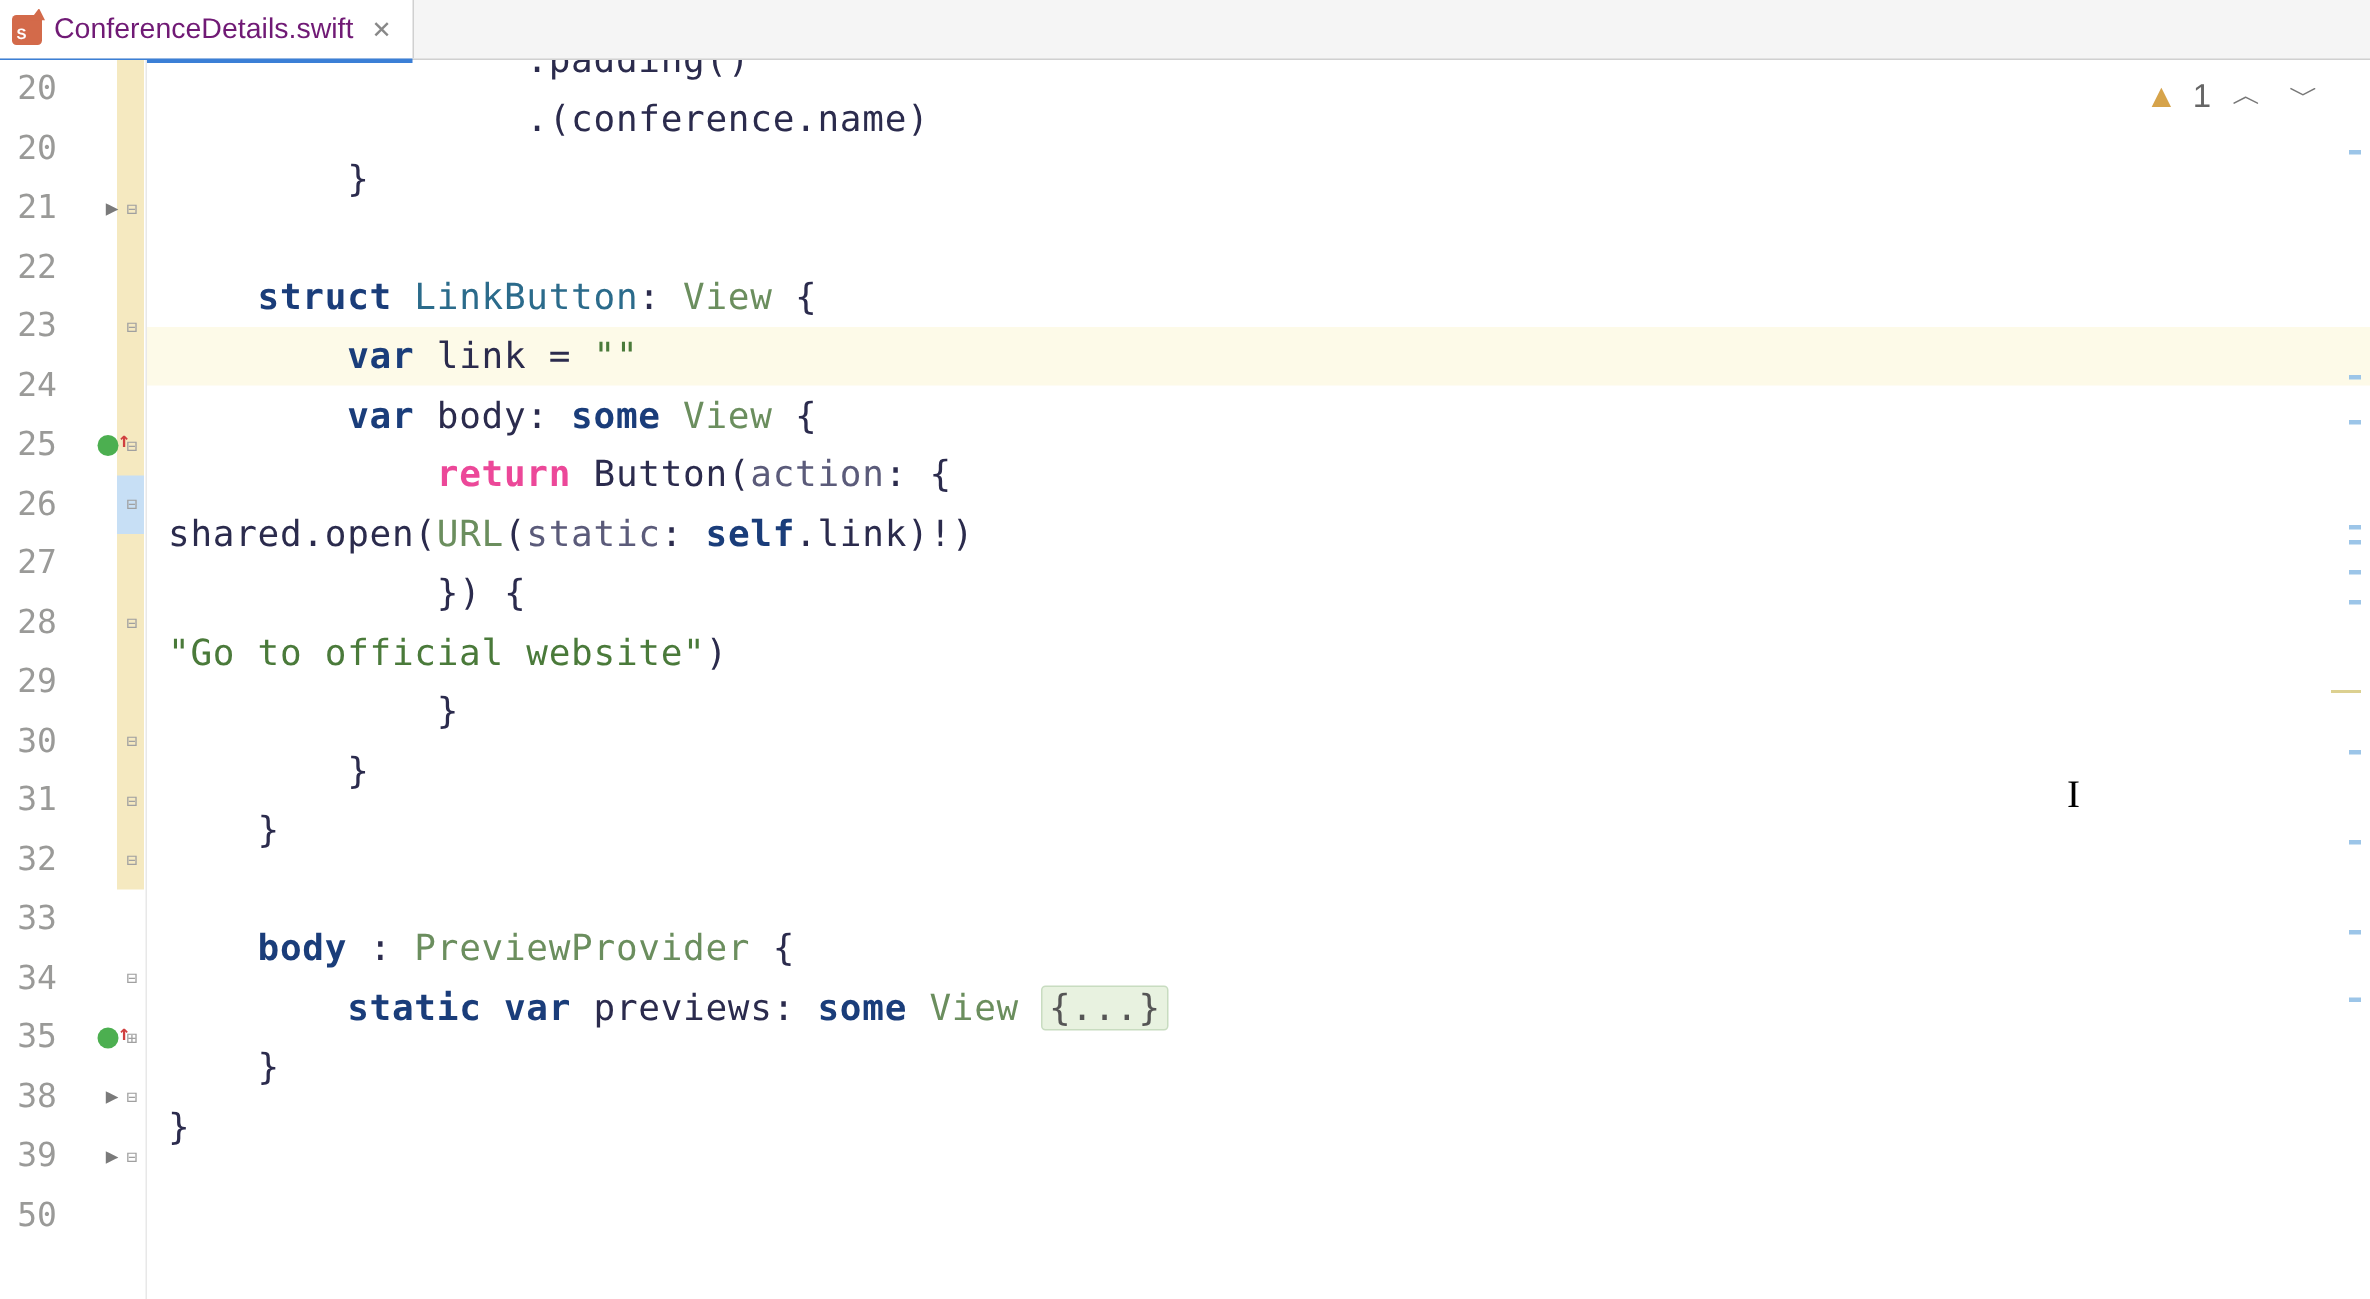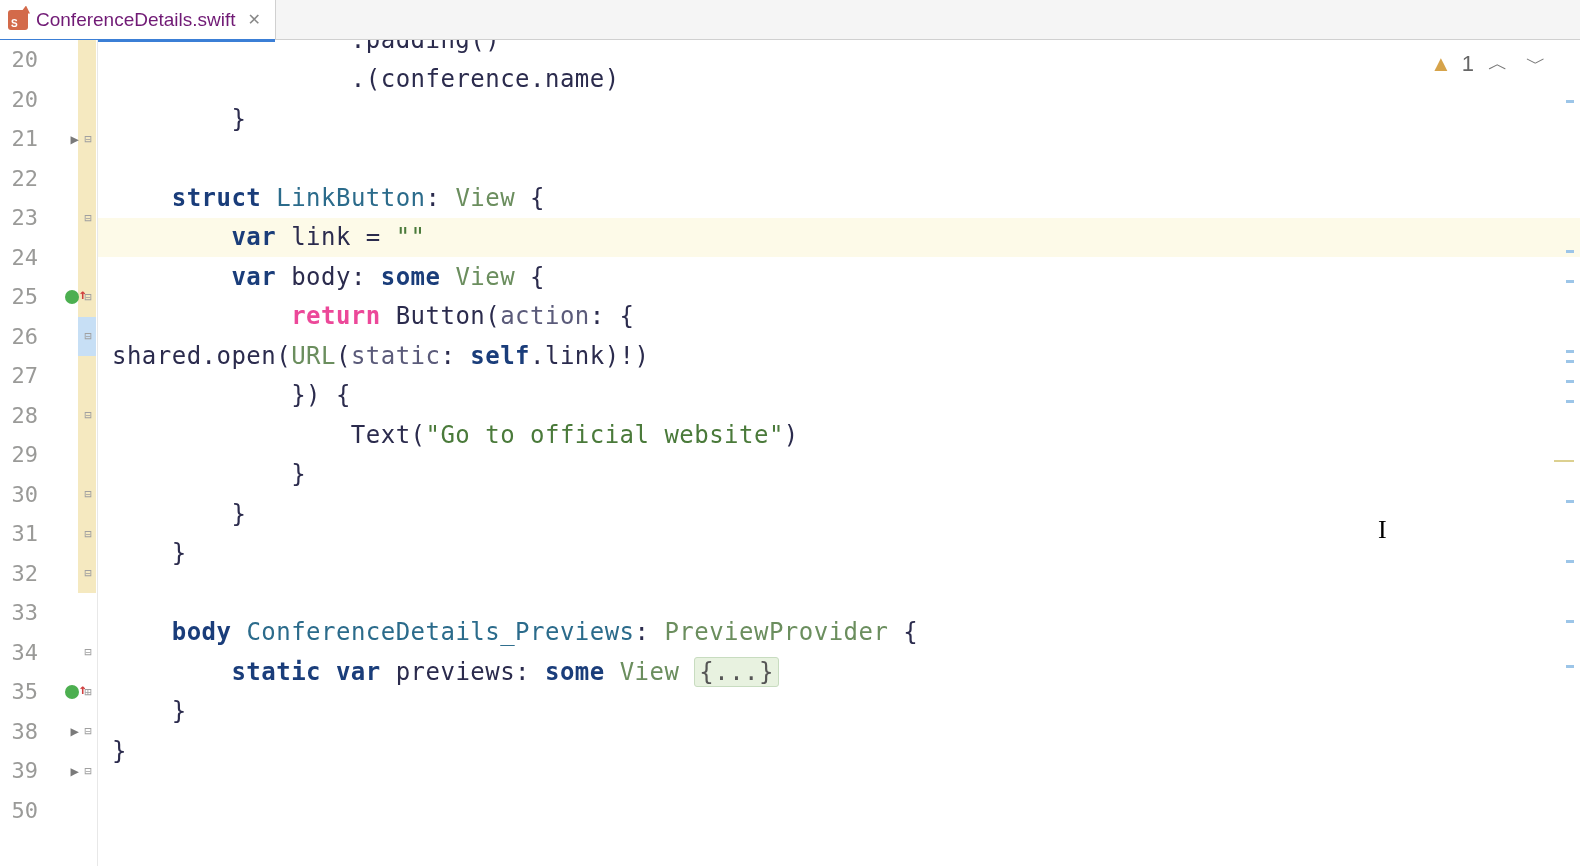--- a/index.html
+++ b/index.html
@@ -375,26 +375,26 @@
         <div class="code-line" style="margin-top: -20px;"><span class="plain">                .</span><span class="plain">padding</span><span class="plain">()</span></div>
         <div class="code-line"><span class="plain">                .</span><span class="plain">(</span><span class="plain">conference</span><span class="plain">.</span><span class="plain">name</span><span class="plain">)</span></div>
         <div class="code-line"><span class="plain">        }</span></div>
         <div class="code-line"></div>
         <div class="code-line"><span>    </span><span class="kw">struct </span><span class="type">LinkButton</span><span class="plain">: </span><span class="type2">View</span><span class="plain"> {</span></div>
         <div class="code-line highlight"><span>        </span><span class="kw">var </span><span class="plain">link</span><span class="plain"> = </span><span class="str">""</span></div>
         <div class="code-line"><span>        </span><span class="kw">var </span><span class="plain">body</span><span class="plain">: </span><span class="kw">some </span><span class="type2">View</span><span class="plain"> {</span></div>
         <div class="code-line"><span>            </span><span class="muted">return </span><span class="plain">Button</span><span class="plain">(</span><span class="param">action</span><span class="plain">: {</span></div>
         <div class="code-line"><span class="plain">shared</span><span class="plain">.open(</span><span class="type2">URL</span><span class="plain">(</span><span class="param">static</span><span class="plain">: </span><span class="kw">self</span><span class="plain">.link)!)</span></div>
         <div class="code-line"><span class="plain">            }) {</span></div>
-        <div class="code-line"><span class="plain">                Text(</span><span class="str">"Go to official website"</span><span class="plain">)</span></div>
+        <div class="code-line"><span class="str">"Go to official website"</span><span class="plain">)</span></div>
         <div class="code-line"><span class="plain">            }</span></div>
         <div class="code-line"><span class="plain">        }</span></div>
         <div class="code-line"><span class="plain">    }</span></div>
         <div class="code-line"></div>
-        <div class="code-line"><span>    </span><span class="kw">body </span><span class="type">ConferenceDetails_Previews</span><span class="plain">: </span><span class="type2">PreviewProvider</span><span class="plain"> {</span></div>
+        <div class="code-line"><span>    </span><span class="kw">body </span><span class="plain">: </span><span class="type2">PreviewProvider</span><span class="plain"> {</span></div>
         <div class="code-line"><span>        </span><span class="kw">static var </span><span class="plain">previews</span><span class="plain">: </span><span class="kw">some </span><span class="type2">View</span><span> </span><span class="folded">{...}</span></div>
         <div class="code-line"><span class="plain">    }</span></div>
         <div class="code-line"><span class="plain">}</span></div>
         <div class="code-line"></div>
       </div>
     <div class="text-cursor" style="left:1280px; top:475px;">I</div>
   </div>
 
 </div>
 

